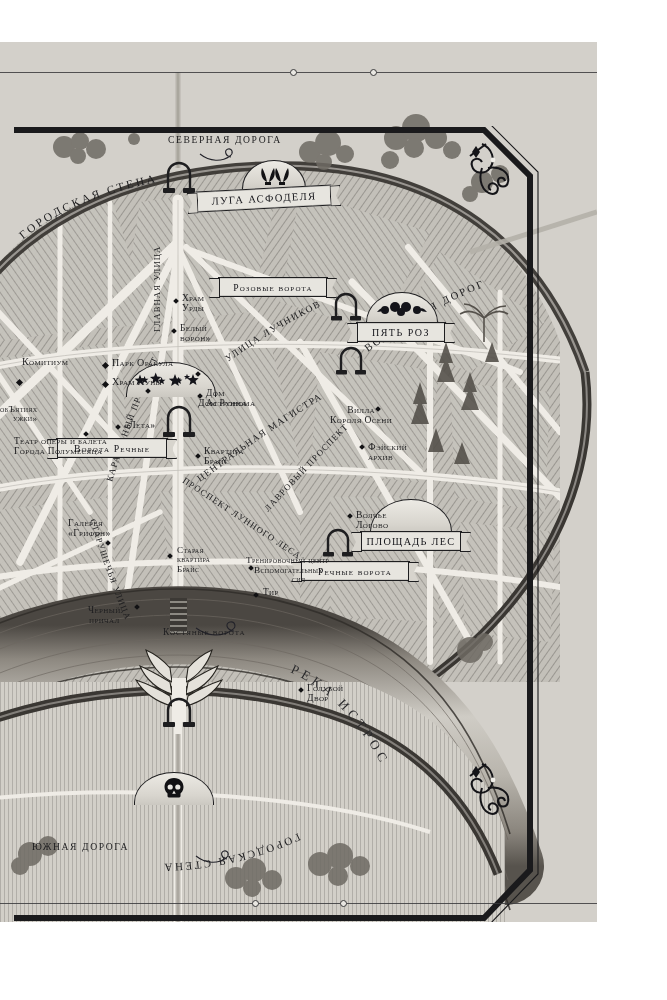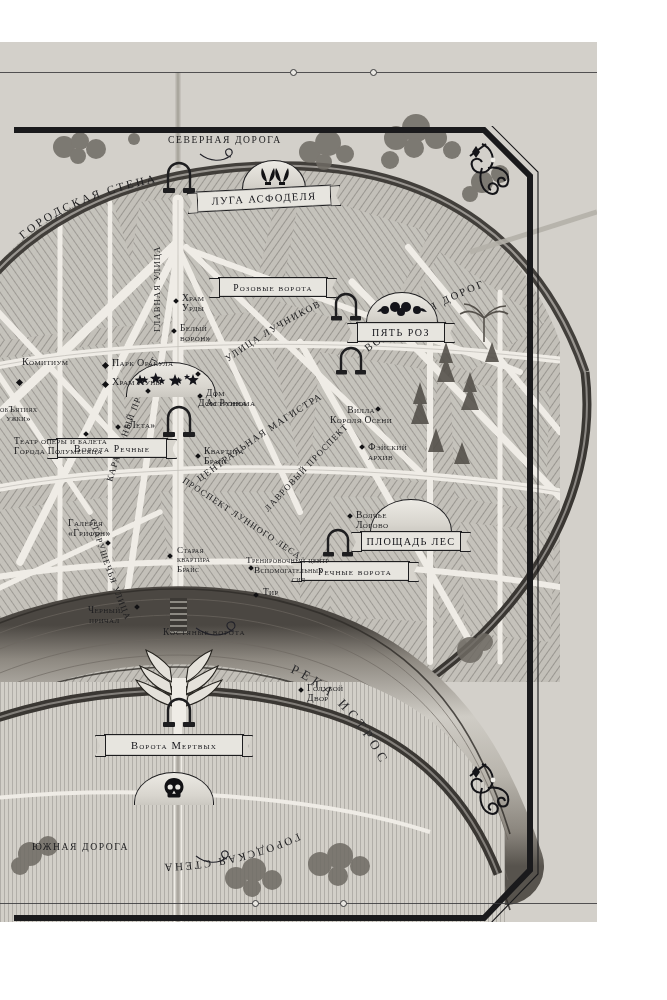--- a/index.html
+++ b/index.html
@@ -786,25 +786,20 @@
         <div class="banner-r"></div>
         <span style="font-size:10.2px;letter-spacing:1.3px;">ПЛОЩАДЬ ЛЕС</span>
       </div>
 
       <div class="banner" style="left:300px;top:519px;width:110px;height:18px;">
         <div class="banner-l"></div>
         <div class="banner-r"></div>
         <span style="font-size:9.6px;">Речные ворота</span>
       </div>
 
-      <div class="banner" style="left:104px;top:692px;width:140px;height:20px;">
-        <div class="banner-l"></div>
-        <div class="banner-r"></div>
-        <span style="font-size:10.6px;">Ворота Мертвых</span>
-      </div>
 
       <div class="crest" style="left:134px;top:730px;width:78px;height:32px;">
         <svg width="22" height="24" viewBox="0 0 22 24">
           <g fill="#111114">
             <path d="M11,1 C5,1 1.5,5 1.5,10 C1.5,13.5 3.5,15.5 4.5,16.5 L4.5,19 C4.5,20 5.5,20.5 7,20.5 L15,20.5 C16.5,20.5 17.5,20 17.5,19 L17.5,16.5 C18.5,15.5 20.5,13.5 20.5,10 C20.5,5 17,1 11,1 Z"></path>
           </g>
           <circle cx="7.2" cy="10" r="2.6" fill="#e9e7e2"></circle>
           <circle cx="14.8" cy="10" r="2.6" fill="#e9e7e2"></circle>
           <path d="M11,13.5 l1.8,3.2 h-3.6 Z" fill="#e9e7e2"></path>
         </svg>
@@ -824,21 +819,21 @@
 
       <div class="dia sm" style="left:172px;top:287px;"></div>
       <div class="lbl place smallcaps two" style="left:180px;top:282px;font-size:9.4px;text-align:left;">Белый<br>ворон»</div>
 
       <div class="dia sm" style="left:196px;top:330px;"></div>
       <div class="lbl place smallcaps" style="left:198px;top:336px;font-size:9.6px;margin-top:20px;">Дом Рунна</div>
 
       <div class="dia sm" style="left:198px;top:352px;"></div>
       <div class="lbl place smallcaps two" style="left:206px;top:347px;font-size:9.4px;text-align:left;">Дом<br>Астронома</div>
 
-      <div class="lbl place smallcaps two" style="left:0px;top:363px;font-size:9.2px;text-align:center;">обЪятиях<br>ужки»</div>
+      <div class="lbl place smallcaps two" style="left:0px;top:363px;font-size:9.2px;text-align:right;">обЪятиях<br>ужки»</div>
       <div class="dia sm" style="left:84px;top:390px;"></div>
 
       <div class="dia sm" style="left:116px;top:383px;"></div>
       <div class="lbl place smallcaps" style="left:124px;top:378px;font-size:9.6px;">«Лета»</div>
 
       <div class="dia sm" style="left:146px;top:347px;"></div>
 
       <div class="lbl place smallcaps two" style="left:14px;top:395px;font-size:9.4px;text-align:left;">Театр оперы и балета<br>Города Полумесяца</div>
 
       <div class="lbl place smallcaps two" style="left:68px;top:476px;font-size:9.6px;text-align:left;">Галерея<br>«Грифон»</div>

